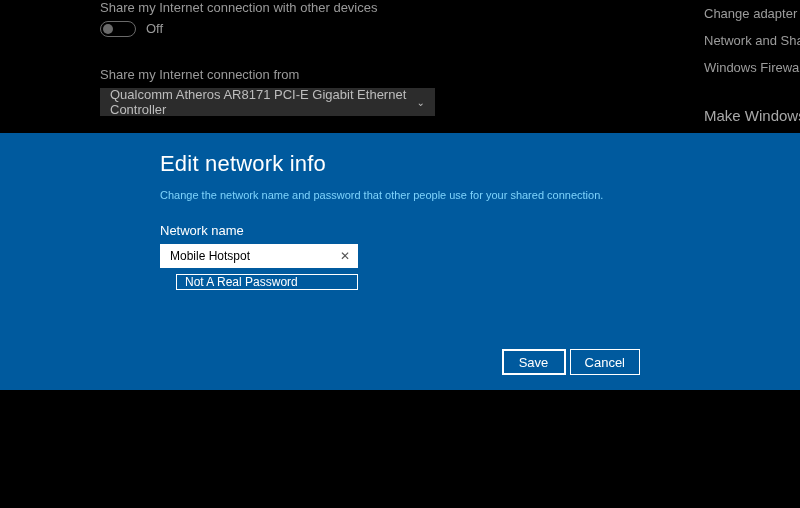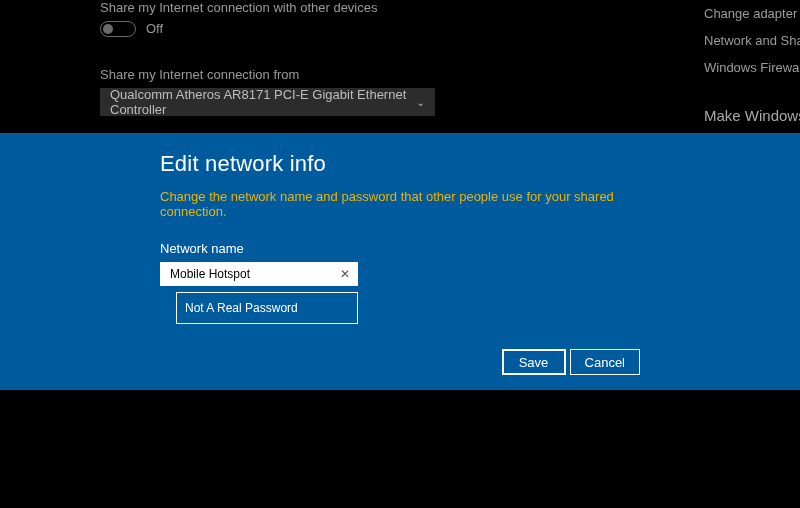--- a/index.html
+++ b/index.html
@@ -46,41 +46,41 @@
   .right-col .first { margin-top: 6px; }
 
   
   .modal {
     position: absolute; left: 0; top: 133px; width: 800px; height: 257px;
     background: #005a9e;
     padding: 18px 160px 20px 160px;
     color: #fff;
   }
   .modal h1 { font-weight: 300; font-size: 22px; letter-spacing: 0.2px; }
-  .modal .desc { margin-top: 12px; font-size: 13px; color: #eab308; }
+  .modal .desc { margin-top: 12px; font-size: 11px; color: #7dd3fc; }
 
   .field-label { margin-top: 22px; font-size: 13px; }
   .field-label.second { margin-top: 22px; }
 
   .input-wrap {
     position: relative; margin-top: 6px; width: 198px; height: 24px;
   }
   .input-wrap input {
     width: 100%; height: 100%; border: 2px solid #fff; background: #fff;
     color: #000; font-size: 12px; padding: 0 24px 0 8px; outline: none;
     font-family: inherit;
   }
   .input-wrap .clear {
     position: absolute; right: 4px; top: 0; bottom: 0; width: 18px;
     display: flex; align-items: center; justify-content: center;
     color: #555; cursor: pointer; font-size: 12px;
   }
 
   .pw-input-wrap {
-    position: relative; margin-top: 6px; width: 198px; height: 32px; padding-left: 16px;
+    position: relative; margin-top: 6px; width: 198px; height: 16px; padding-left: 16px;
   }
   .pw-input-wrap input {
     width: 100%; height: 100%; border: 1px solid #fff; background: #005a9e;
     color: #fff; font-size: 12px; padding: 0 8px; outline: none;
     font-family: inherit;
   }
 
   .button-row {
     position: absolute; right: 160px; bottom: 15px; display: flex; gap: 4px;
   }

